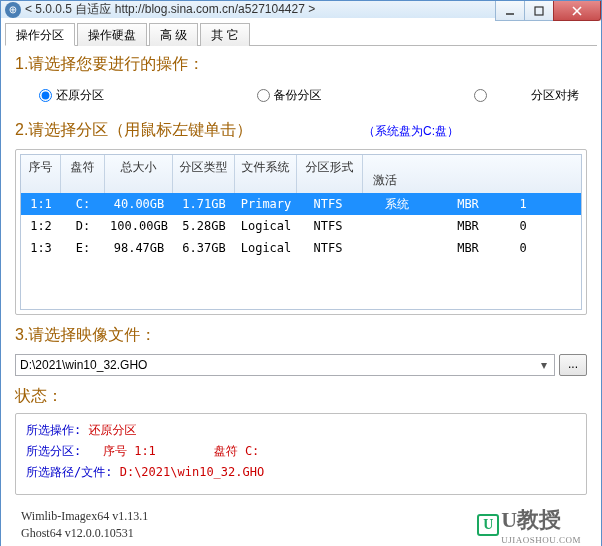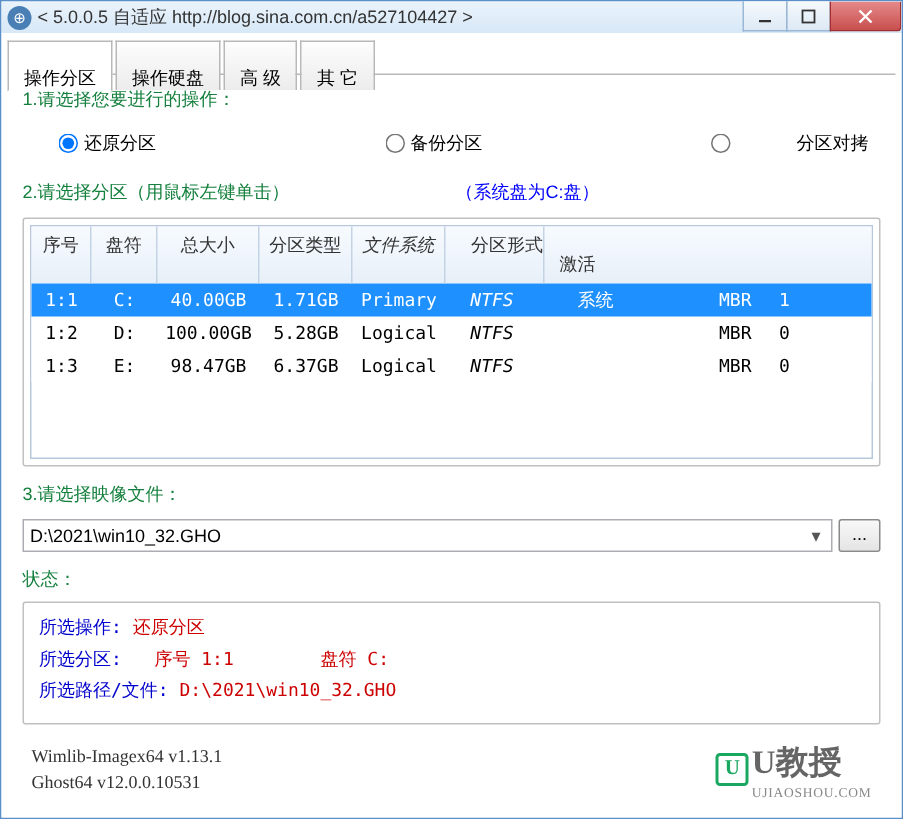--- a/index.html
+++ b/index.html
@@ -7,38 +7,38 @@
 .window { width: 602px; height: 546px; border: 1px solid #5a8fc9; display: flex; flex-direction: column; }
 .titlebar { height: 28px; background: linear-gradient(#eaf3fb, #d7e8f7); display: flex; align-items: center; padding: 0 0 0 4px; position: relative; }
 .titlebar-icon { width: 16px; height: 16px; background: #4a7fb5; border-radius: 50%; margin-right: 4px; display: flex; align-items: center; justify-content: center; color: #fff; font-size: 10px; }
 .title-text { color: #333; font-size: 12px; }
 .win-btns { position: absolute; right: 0; top: 0; display: flex; }
 .win-btn { width: 30px; height: 20px; display: flex; align-items: center; justify-content: center; font-size: 11px; border: 1px solid #9ab8d6; border-top: none; background: linear-gradient(#f5f9fc, #dde9f5); margin-left: -1px; }
 .win-btn.close { width: 48px; background: linear-gradient(#e68a8a, #c84f4f); color: #fff; border-color: #a03030; border-radius: 0 0 3px 0; }
 .win-btn.close svg { stroke: #fff; }
 .client { flex: 1; background: #fff; padding: 4px; display: flex; flex-direction: column; }
 .tabstrip { display: flex; border-bottom: 1px solid #b8b8b8; height: 24px; }
-.tab { padding: 16px 10px; border: 1px solid #b8b8b8; border-bottom: none; background: linear-gradient(#fdfdfd, #ececec); margin-right: 2px; font-size: 12px; cursor: default; position: relative; top: 1px; }
+.tab { padding: 3px 10px; border: 1px solid #b8b8b8; border-bottom: none; background: linear-gradient(#fdfdfd, #ececec); margin-right: 2px; font-size: 12px; cursor: default; position: relative; top: 1px; }
 .tab.active { background: #fff; border-bottom: 1px solid #fff; }
 .tab-content { flex: 1; padding: 8px 10px 6px 10px; display: flex; flex-direction: column; gap: 6px; }
-.section-label { font-size: 12px; color: #15803d; }
+.section-label { font-size: 16px; color: #a16207; }
 .radio-row { display: flex; align-items: center; padding: 6px 8px 10px 24px; }
 .radio-item { display: flex; align-items: center; gap: 4px; }
 .radio-item input { margin: 0; }
 .fieldset { border: 1px solid #c0c0c0; border-radius: 2px; padding: 4px; margin-top: 2px; }
 .table-area { border: 1px solid #b8c8dc; }
 .thead { display: flex; background: linear-gradient(#f7fbff, #e7eff8); }
 .th { border-right: 1px solid #c4d3e4; padding: 4px 0; text-align: center; font-size: 12px; color: #333; }
 .th:last-child { border-right: none; margin-top: 13px; }
 .tbody { background: #fff; font-family: "宋体", SimSun, monospace; font-size: 12px; }
 .tr { display: flex; height: 22px; align-items: center; }
 .tr.selected { background: #1e90ff; color: #fff; }
 .td { text-align: center; padding: 2px 0; }
 .c0 { width: 40px; } .c1 { width: 44px; } .c2 { width: 68px; } .c3 { width: 62px; }
-.c4 { width: 62px; } .c5 { width: 62px; font-style: italic; } .c6 { width: 76px; } .c7 { width: 66px; text-align: right; } .c8 { width: 44px; }
+.c4 { width: 62px; } .c5 { width: 62px; } .c6 { width: 76px; } .c7 { width: 66px; } .c8 { width: 44px; }
 .spacer { height: 50px; }
 .image-row { display: flex; align-items: center; gap: 4px; margin-top: 2px; }
 .combo { flex: 1; height: 22px; border: 1px solid #abadb3; background: #fff; display: flex; align-items: center; justify-content: space-between; padding: 0 2px 0 4px; font-size: 12px; }
 .combo-arrow { width: 16px; text-align: center; color: #555; }
 .browse-btn { width: 28px; height: 22px; border: 1px solid #8a8a8a; background: linear-gradient(#f8f8f8, #e4e4e4); border-radius: 2px; text-align: center; line-height: 18px; }
 .status-box { border: 1px solid #c0c0c0; border-radius: 2px; padding: 8px 10px; min-height: 82px; font-family: "宋体", SimSun, monospace; font-size: 12px; }
 .status-box .line { margin-bottom: 4px; color: #0000cc; }
 .status-box .lbl { color: #0000cc; }
 .status-box .val-red { color: #cc0000; }
 .note { color: #0000ff; }

